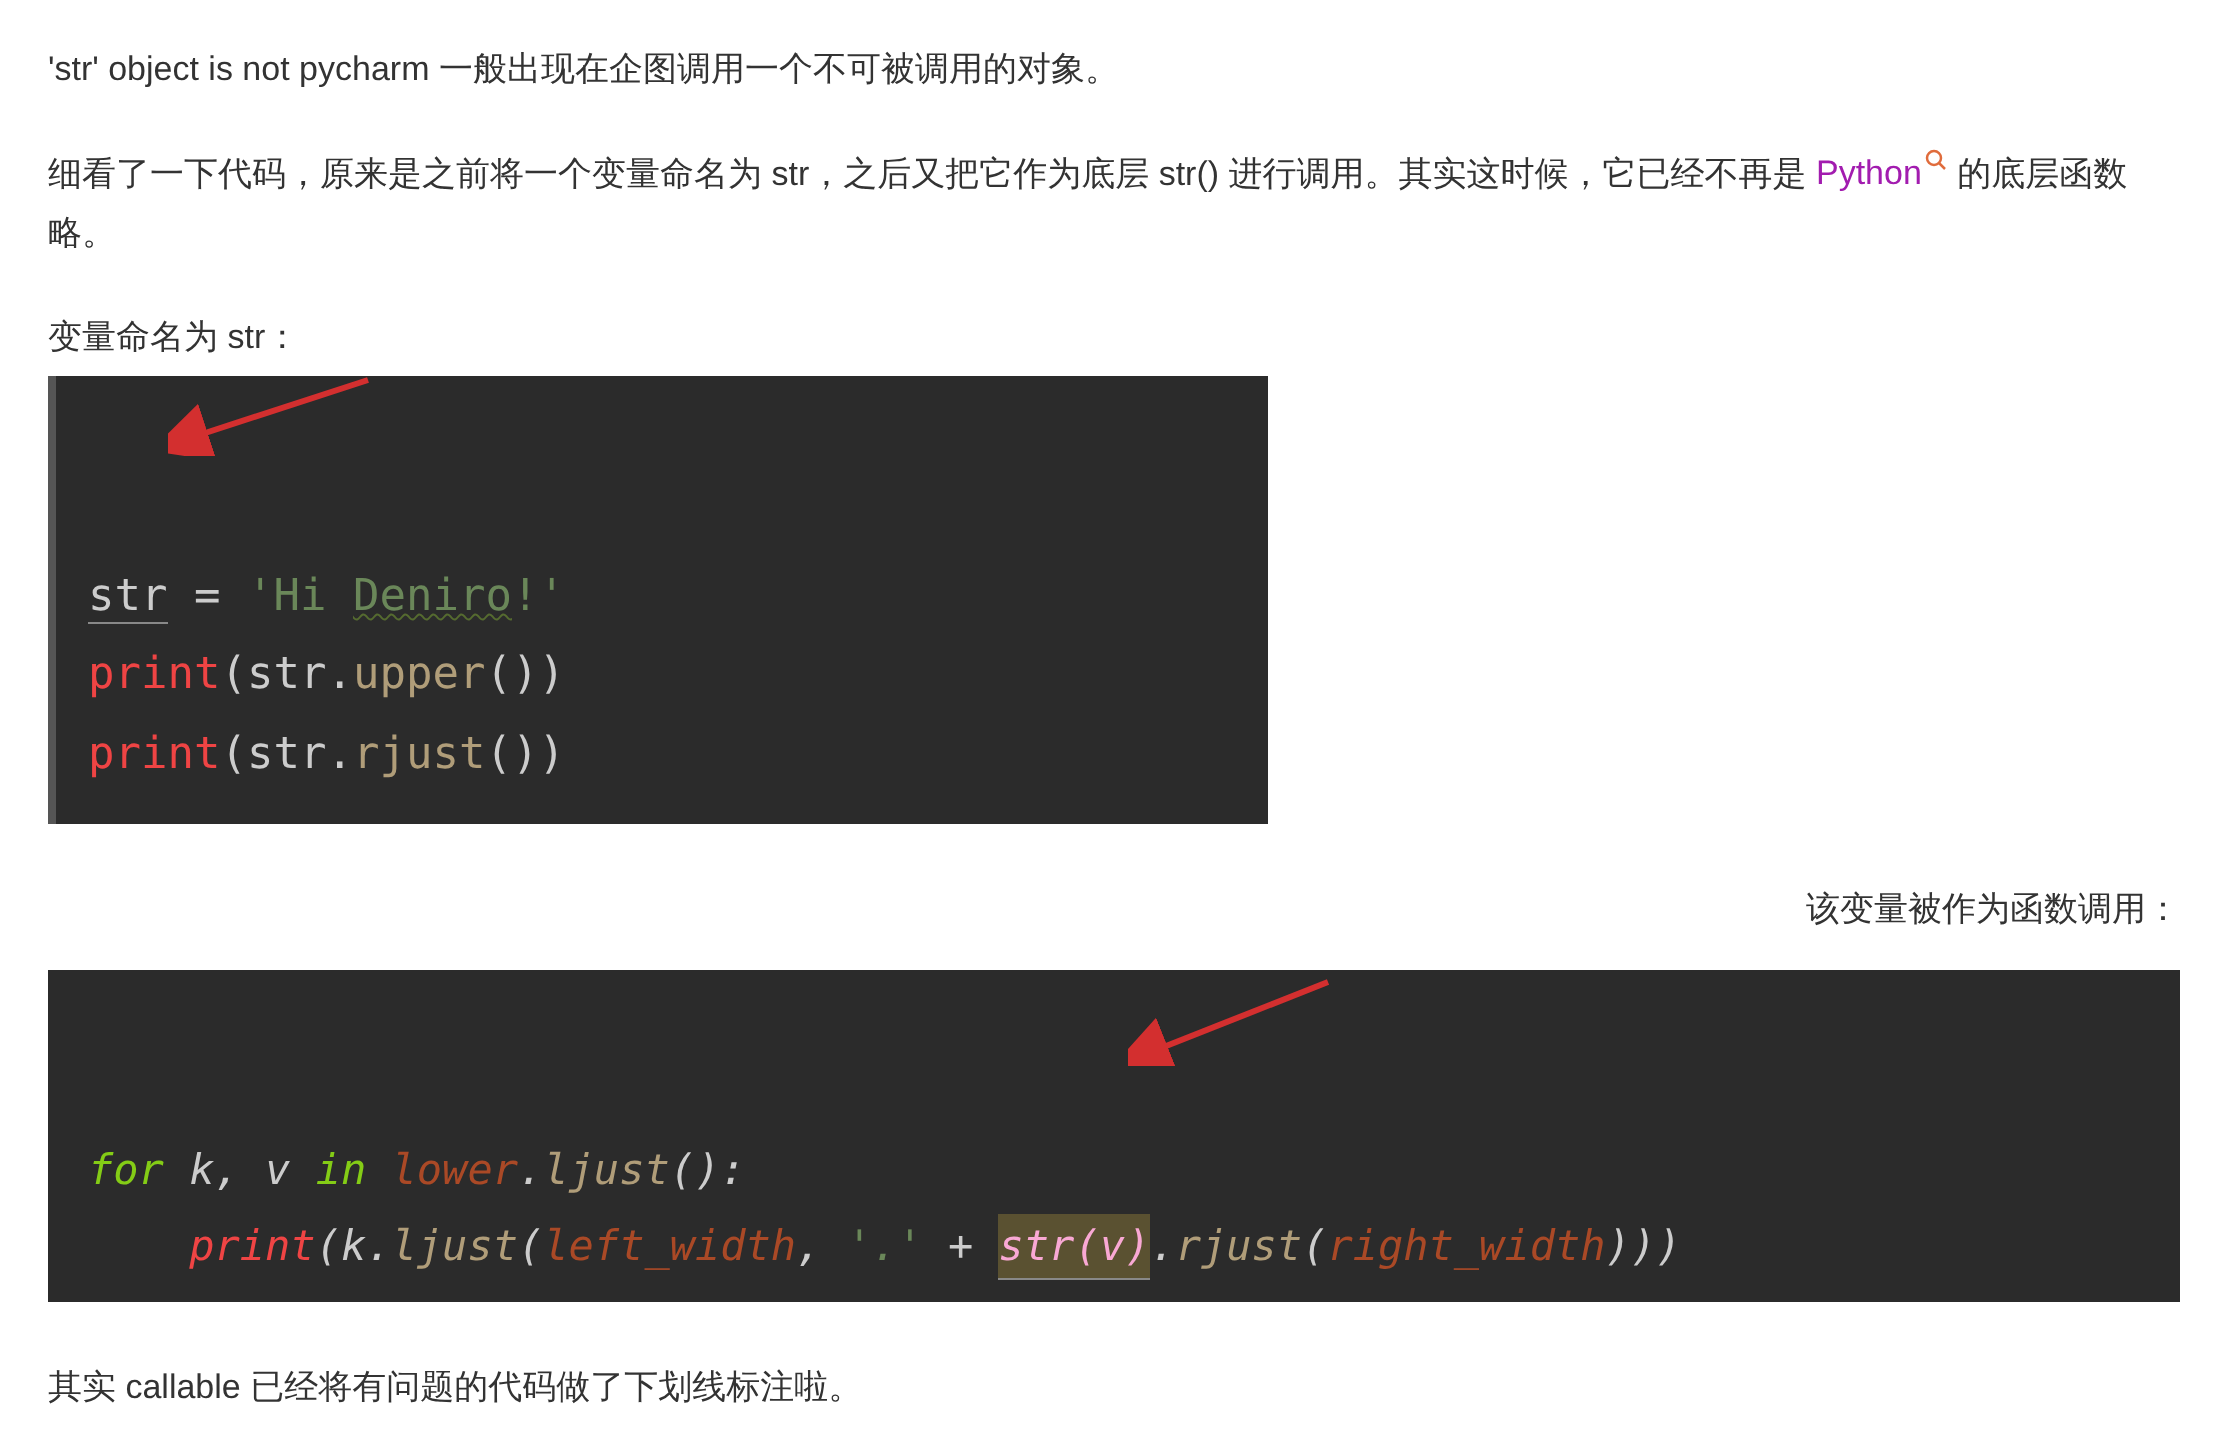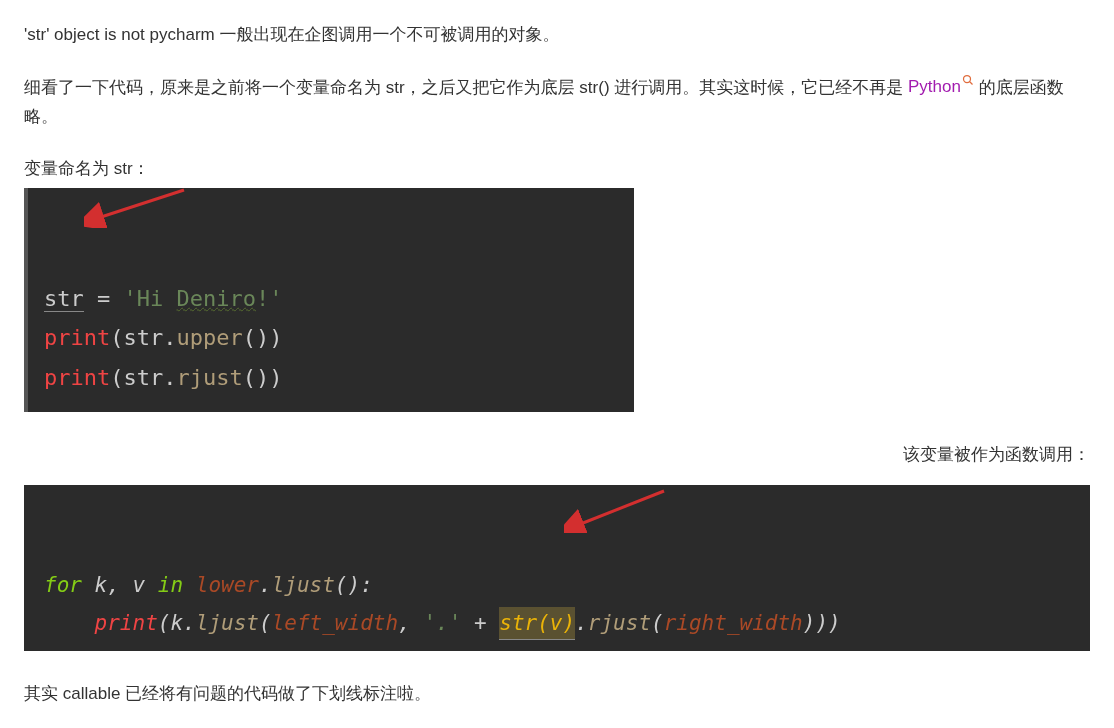--- a/index.html
+++ b/index.html
@@ -52,21 +52,21 @@
     z-index: 5;
   }
   .tok-var { color: #ccc; }
   .tok-op  { color: #ccc; }
   .tok-str { color: #6a8759; }
   .tok-fn  { color: #ef4444; }
   .tok-call{ color: #b09d79; }
   .tok-paren{ color: #ccc; }
   .tok-kw  { color: #84cc16; }
   .tok-param { color: #aa4926; font-style: italic; }
-  .tok-highlight { background: #5a5131; color: #eab308; padding: 4px 0; }
+  .tok-highlight { background: #5a5131; color: #f9a8d4; padding: 4px 0; }
   .tok-under-warn { border-bottom: 1px solid #888; }
   .tok-str-wavy { text-decoration: underline wavy #556b2f; text-decoration-thickness:1px; }
 </style>
 </head>
 <body>
 
 <p>'str' object is not pycharm 一般出现在企图调用一个不可被调用的对象。</p>
 
 <p>
   <span>细看了一下代码，原来是之前将一个变量命名为 str，之后又把它作为底层 str() 进行调用。其实这时候，它已经不再是 </span><a class="link"><span>Python</span><span class="mag-icon"><svg width="12" height="12" viewBox="0 0 24 24" fill="none" stroke="#e06c3c" stroke-width="2.5">

